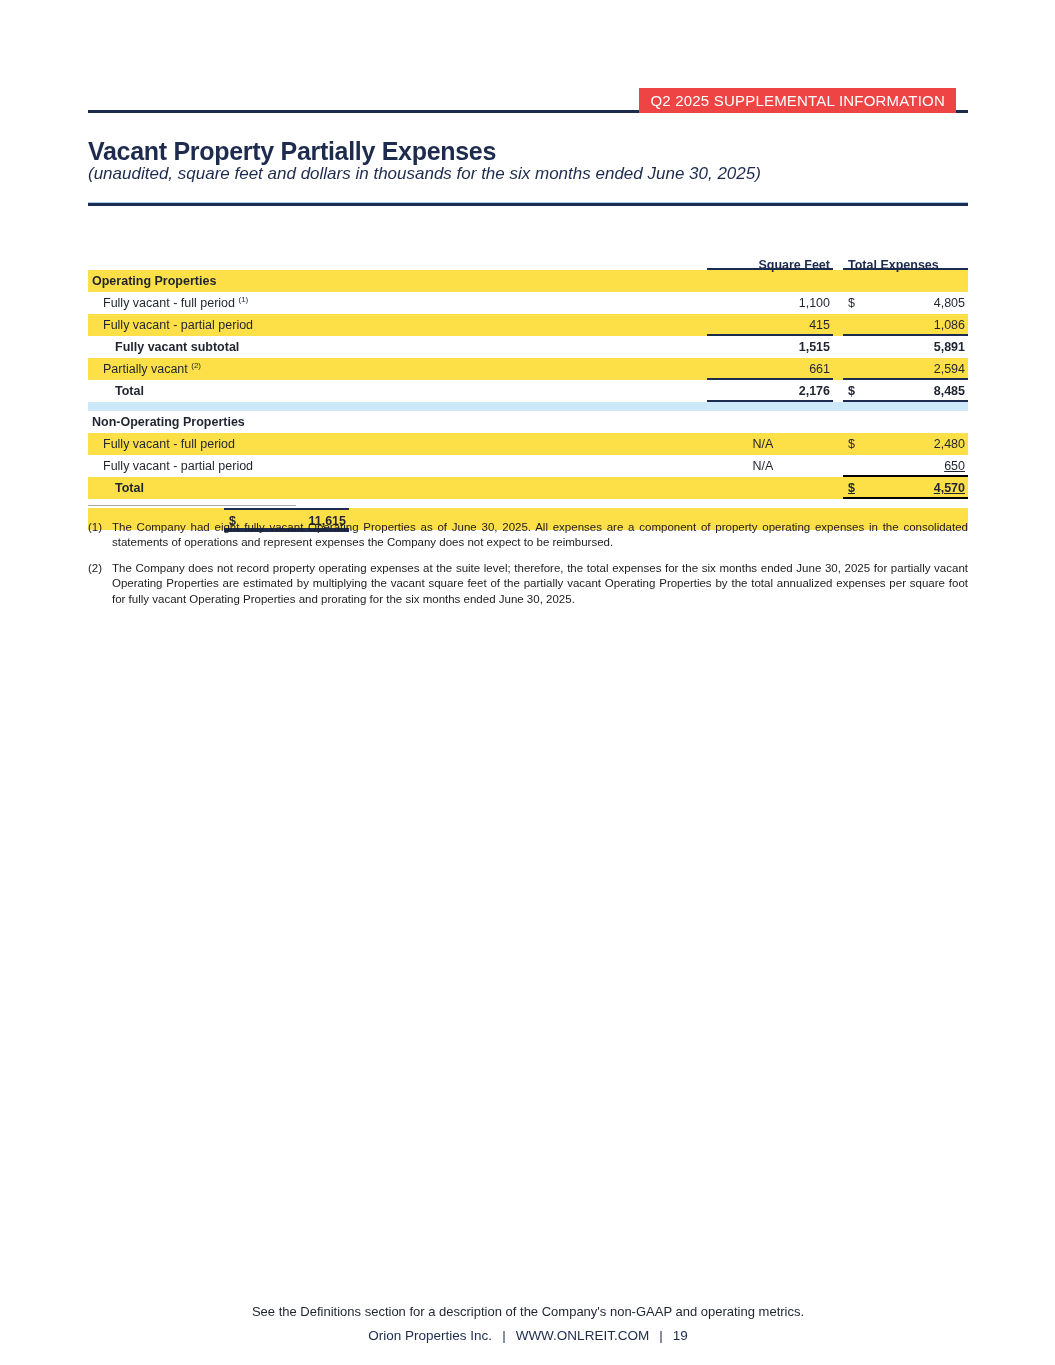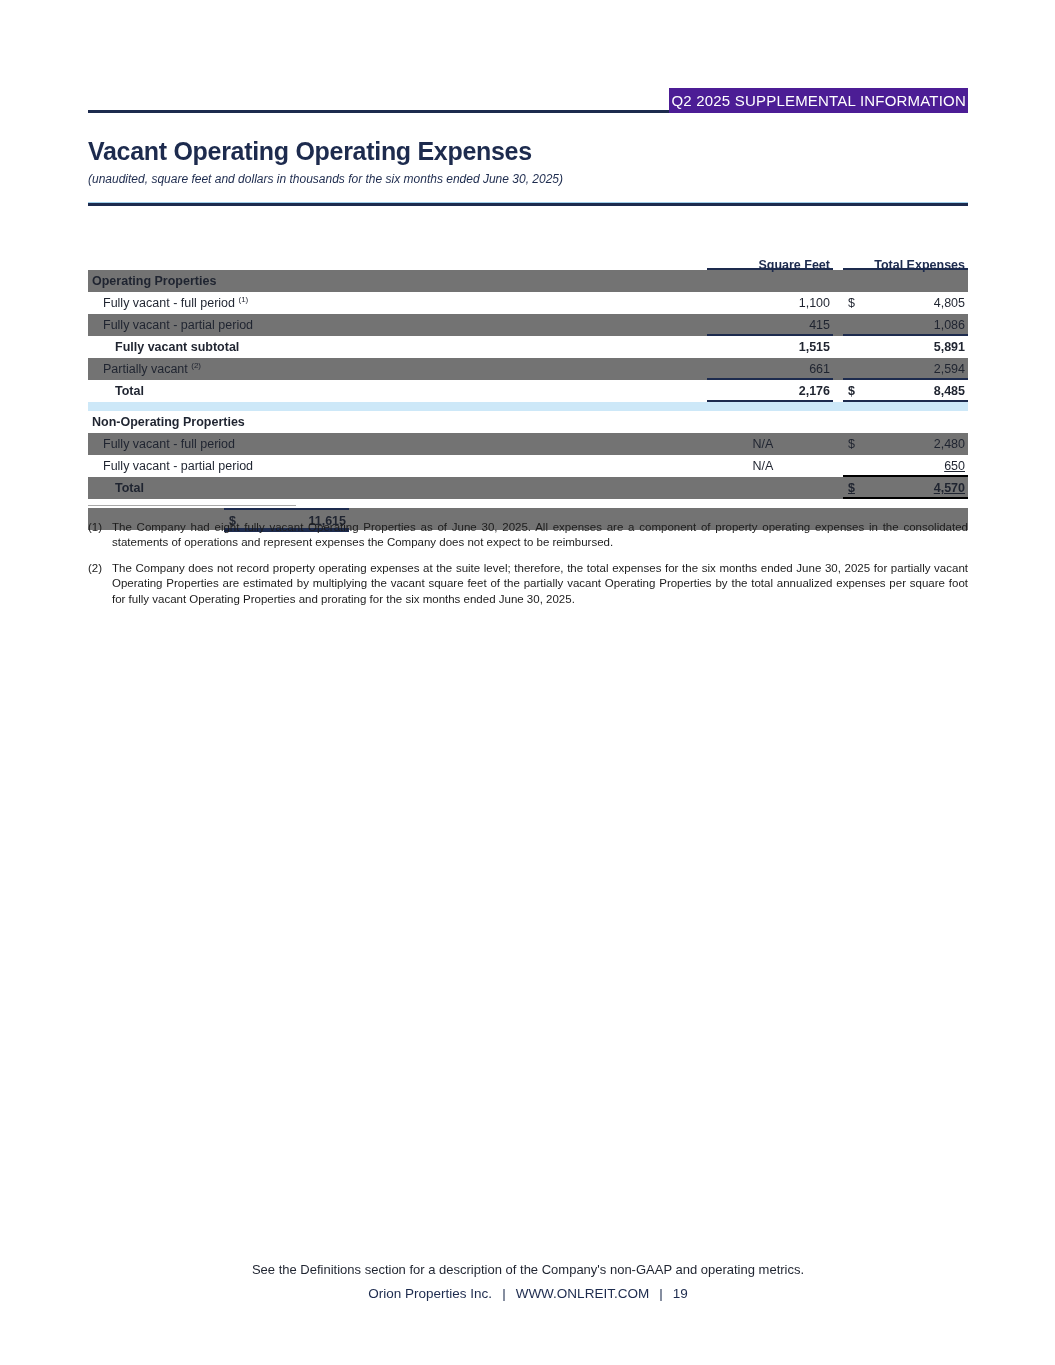--- a/index.html
+++ b/index.html
@@ -7,38 +7,38 @@
   .page {
     position:relative; width:1055px; height:1365px; background:#ffffff;
     margin:0 auto; font-family:"Liberation Sans", sans-serif; overflow:hidden;
   }
   .content { position:absolute; left:88px; top:0; width:880px; }
 
   
   .hdr-area { position:absolute; top:0; left:0; width:880px; height:120px; }
   .hdr-rule { position:absolute; left:0; top:110px; width:880px; height:3px; background:#1d2b4e; }
   .hdr-badge {
-    position:absolute; right:0; top:88px; height:25px; line-height:25px;
-    background:#4c1d95; color:#ffffff; font-size:15px; padding:0 2px; letter-spacing:.2px;
+    position:absolute; right:12px; top:88px; height:25px; line-height:25px;
+    background:#ef4444; color:#ffffff; font-size:15px; padding:0 11px; letter-spacing:.2px;
   }
 
   .title { position:absolute; left:0; top:137px; font-size:25px; font-weight:bold; color:#1d2b4e; letter-spacing:-0.3px; }
-  .subtitle { position:absolute; left:0; top:172px; font-size:12px; font-style:italic; color:#1d2b4e; }
+  .subtitle { position:absolute; left:0; top:164px; font-size:17px; font-style:italic; color:#1d2b4e; }
 
   
   .vtable { position:absolute; left:0; top:202px; width:880px; font-size:12.5px; color:#1f2430; }
   .topband { height:4px; background:#1d2b4e; border-top:1px solid #9fcfeb; }
   .cols-hdr { display:flex; height:37px; align-items:flex-end;margin-top:27px; }
-  .hcell { height:30px; line-height:34px; text-align:right; font-weight:bold; color:#1d2b4e;
+  .hcell { height:30px; line-height:34px; text-align:left; font-weight:bold; color:#1d2b4e;
            border-bottom:2.5px solid #1d2b4e; }
   .hlabel { flex:1 1 auto; border-bottom:none; }
   .hgap { width:10px; height:30px; }
 
   .row { display:flex; height:22px; line-height:22px; }
-  .row.blue { background:#737373; }
+  .row.blue { background:#fde047; }
   .sep-band { height:9px; background:#cde8f8; }
   .gap-band { height:9px; background:#ffffff; }
 
   .lab { flex:1 1 auto; padding-left:4px; white-space:nowrap; }
   .ind1 .lab { padding-left:15px; }
   .ind2 .lab { padding-left:27px; }
   .row.boldrow, .row.section { font-weight:bold; }
   .lab sup { font-size:8px; font-weight:normal; vertical-align:super; line-height:0; }
 
   .sqft { width:126px; text-align:right; padding-right:3px; height:22px; }
@@ -56,37 +56,37 @@
   .exp.dbl::after { content:""; position:absolute; left:0; right:0; bottom:-4px; height:2px; background:#1d2b4e; }
 
   
   .footnotes { position:absolute; left:0; top:505px; width:880px; color:#1c1c1c; }
   .fn-divider { width:208px; border-top:1px solid #a9a9a9; margin-bottom:14px; }
   .fn { display:flex; font-size:11.5px; line-height:1.34; margin-bottom:10px; }
   .fn-marker { width:24px; flex:0 0 24px; }
   .fn-text { flex:1 1 auto; text-align:justify; }
 
   
-  .page-footer { position:absolute; left:0; top:1262px; width:880px; text-align:center; color:#1d2b4e; }
+  .page-footer { position:absolute; left:0; top:1304px; width:880px; text-align:center; color:#1d2b4e; }
   .foot-line1 { font-size:13px; margin-bottom:9px; color:#1f2430; }
   .foot-line2 { font-size:13.5px; }
   .foot-line2 .pipe { margin:0 10px; color:#1d2b4e; }
 </style>
 </head>
 <body>
 
 <div class="page">
   <div class="content">
 
     <div class="hdr-area">
       <div class="hdr-rule"></div>
       <div class="hdr-badge">Q2 2025 SUPPLEMENTAL INFORMATION</div>
     </div>
 
-    <div class="title">Vacant Operating Operating Expenses</div>
+    <div class="title">Vacant Property Partially Expenses</div>
     <div class="subtitle">(unaudited, square feet and dollars in thousands for the six months ended June 30, 2025)</div>
 
     <div class="vtable">
       <div class="topband"></div>
 
       <div class="cols-hdr">
         <div class="hcell hlabel"></div>
         <div class="hcell sqft">Square Feet</div>
         <div class="hgap"></div>
         <div class="hcell exp" style="display:block;">Total Expenses</div>

